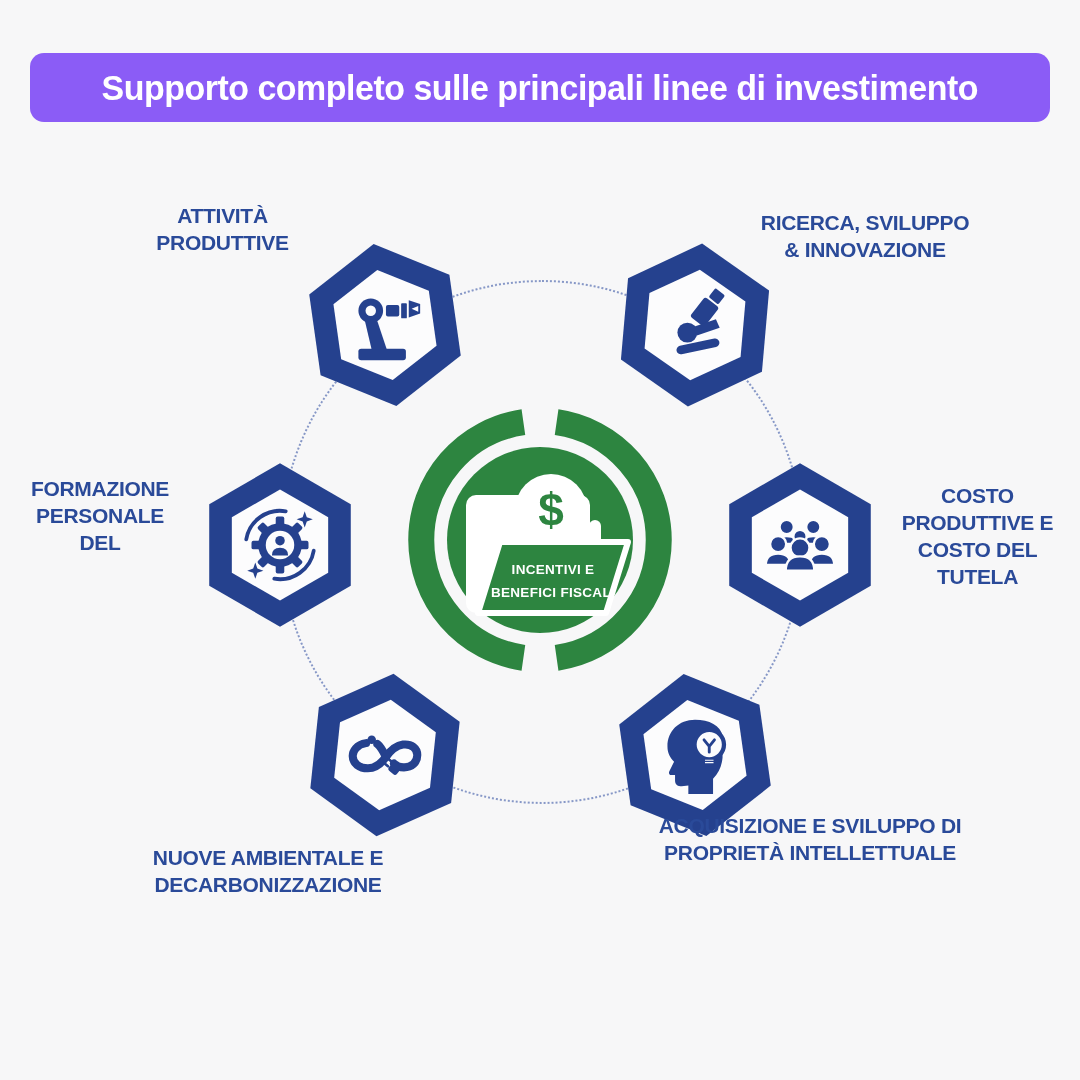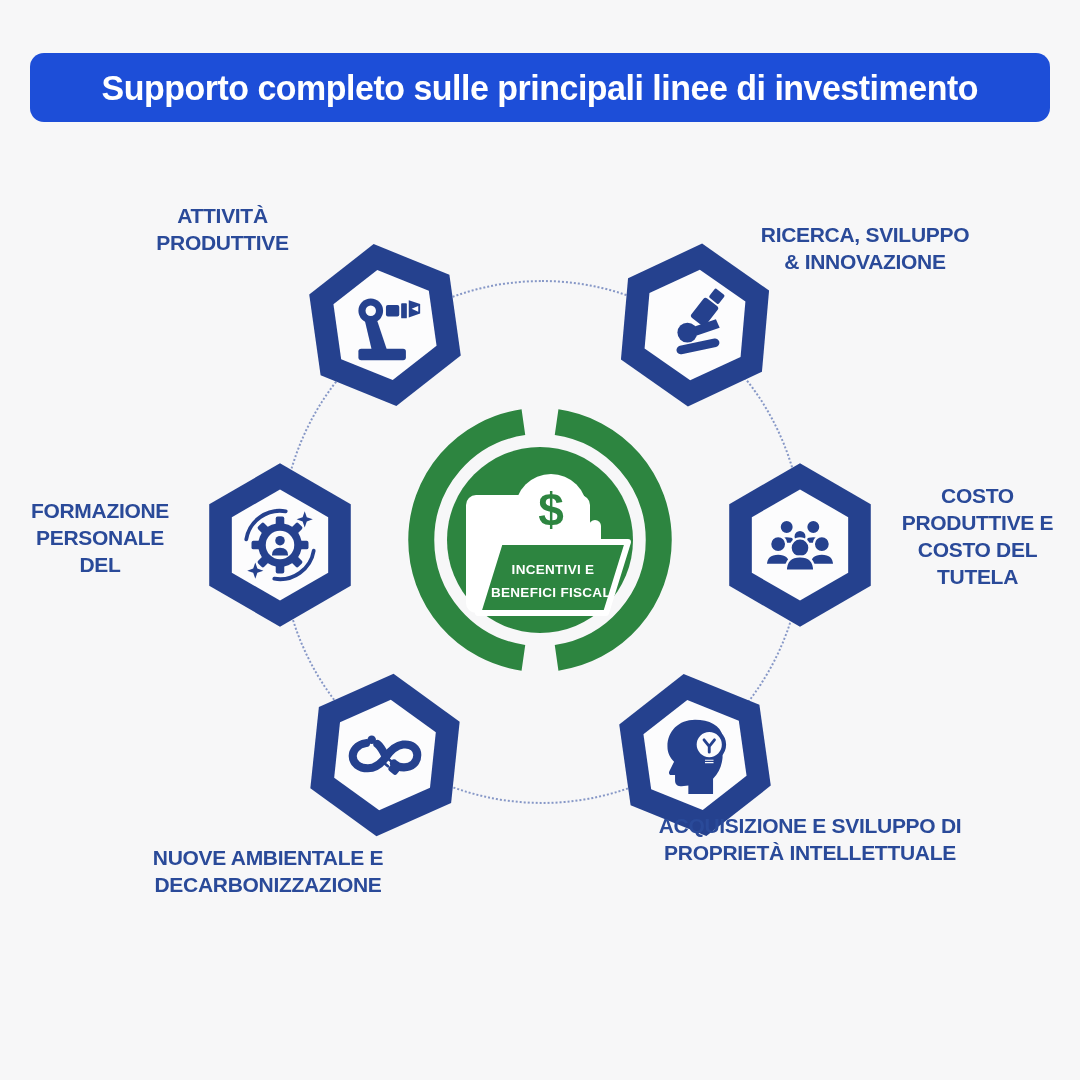--- a/index.html
+++ b/index.html
@@ -3,21 +3,21 @@
 <meta charset="utf-8">
 <style>
   html,body{margin:0;padding:0;background:#f7f7f8;}
   #canvas{
     position:relative;width:1080px;height:1080px;margin:0 auto;
     background:#f7f7f8;overflow:hidden;
     font-family:"Liberation Sans","DejaVu Sans",sans-serif;
   }
   .title-bar{
     position:absolute;left:30px;top:53px;width:1020px;height:69px;
-    background:#1d4ed8;border-radius:14px;
+    background:#8b5cf6;border-radius:14px;
     display:flex;align-items:center;justify-content:center;
   }
   .title-bar .title-text{
     color:#ffffff;font-weight:700;font-size:35px;letter-spacing:-0.5px;
     transform:scaleX(0.97);white-space:nowrap;
   }
   .orbit{
     position:absolute;left:280px;top:280px;width:520px;height:520px;
     border:2px dotted rgba(43,74,158,0.55);border-radius:50%;
   }
@@ -103,21 +103,21 @@
         <g transform="rotate(38)">
           <rect x="-7" y="-44" width="13" height="12" rx="2"></rect>
           <rect x="-10" y="-30" width="19" height="26" rx="3"></rect>
         </g>
         <circle cx="-8" cy="8" r="10.5"></circle>
         <path d="M -2,2 L 22,-6 L 26,3 L 2,11 Z"></path>
         <rect x="-20" y="18" width="46" height="9" rx="4.5" transform="rotate(-12 3 22)"></rect>
       </g>
     </svg>
   </div>
-  <div class="node-label" style="left:715px;top:210px;width:300px;margin-top:12px;">
+  <div class="node-label" style="left:715px;top:210px;width:300px;">
     <div>RICERCA, SVILUPPO</div>
     <div>&amp; INNOVAZIONE</div>
   </div>
 
   <div class="hex" style="left:185px;top:450px;">
     <svg viewBox="-100 -100 200 200" width="190" height="190">
       <g>
         <polygon class="hex-outer" points="0,-86 74.5,-43 74.5,43 0,86 -74.5,43 -74.5,-43"></polygon>
         <polygon class="hex-inner" points="0,-58.5 50.7,-29.3 50.7,29.3 0,58.5 -50.7,29.3 -50.7,-29.3"></polygon>
       </g>
@@ -138,21 +138,21 @@
           <circle cx="0" cy="0" r="23"></circle>
         </g>
         <circle cx="0" cy="0" r="15" fill="#fcfcfd"></circle>
         <g class="icon-blue">
           <circle cx="0" cy="-4.5" r="5"></circle>
           <path d="M -8.5,11 Q -8.5,3 0,3 Q 8.5,3 8.5,11 Z"></path>
         </g>
       </g>
     </svg>
   </div>
-  <div class="node-label" style="left:10px;top:498px;width:180px;">
+  <div class="node-label" style="left:10px;top:476px;width:180px;">
     <div>FORMAZIONE</div>
     <div>PERSONALE</div>
     <div>DEL</div>
   </div>
 
   <div class="hex" style="left:705px;top:450px;">
     <svg viewBox="-100 -100 200 200" width="190" height="190">
       <g>
         <polygon class="hex-outer" points="0,-86 74.5,-43 74.5,43 0,86 -74.5,43 -74.5,-43"></polygon>
         <polygon class="hex-inner" points="0,-58.5 50.7,-29.3 50.7,29.3 0,58.5 -50.7,29.3 -50.7,-29.3"></polygon>

